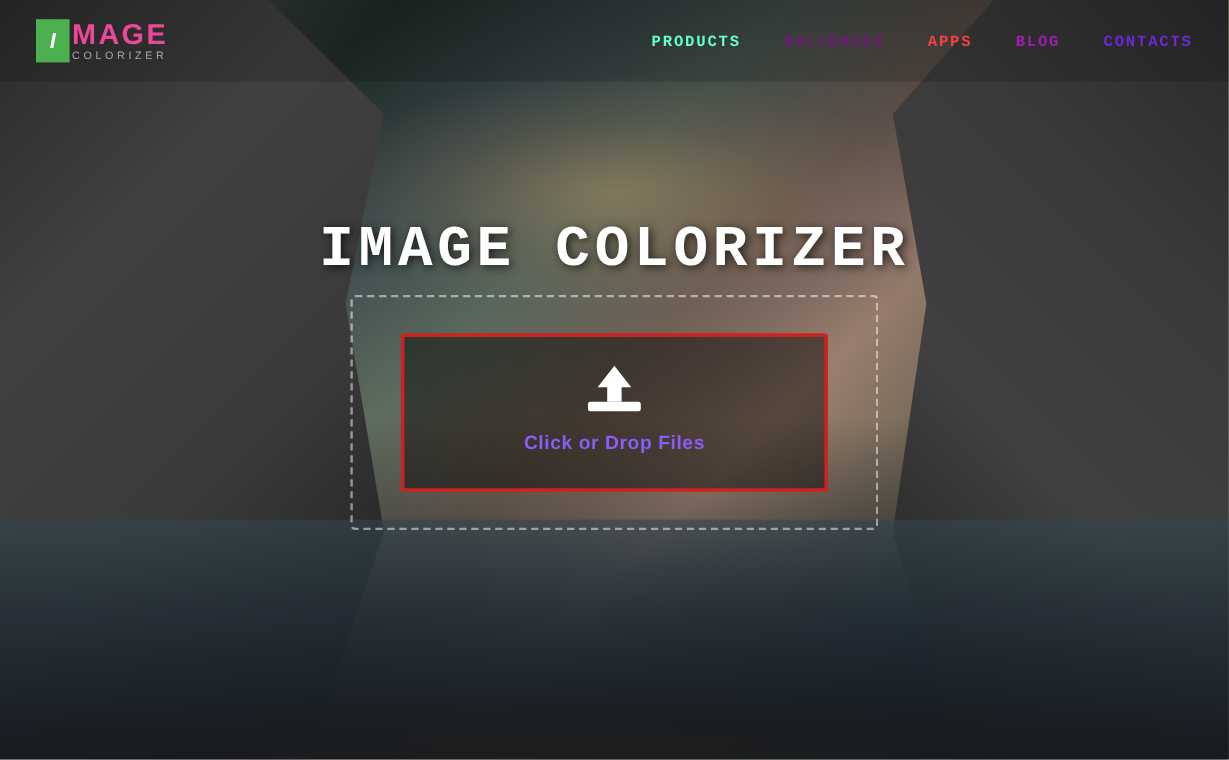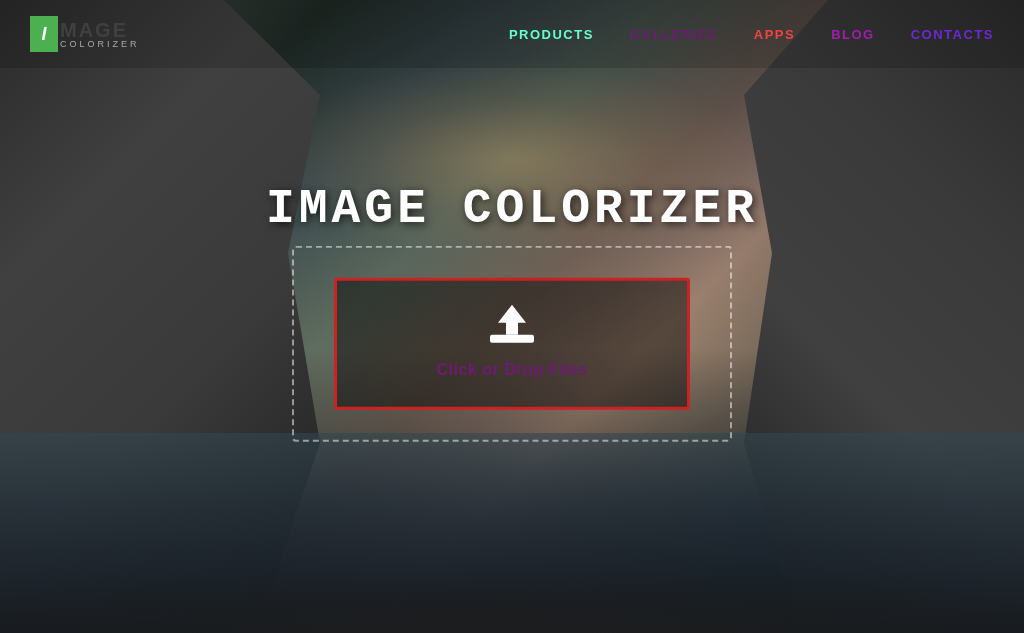--- a/index.html
+++ b/index.html
@@ -135,22 +135,22 @@
       font-style: italic;
     }
 
     .logo-text {
       display: flex;
       flex-direction: column;
       line-height: 1;
     }
 
     .logo-main {
-      color: #404040;
-      font-size: 20px;
+      color: #ec4899;
+      font-size: 24px;
       font-weight: 700;
       letter-spacing: 2px;
       text-transform: uppercase;
     }
 
     .logo-sub {
       color: #aaa;
       font-size: 9px;
       letter-spacing: 3px;
       text-transform: uppercase;
@@ -162,20 +162,21 @@
       gap: 36px;
       list-style: none;
     }
 
     .nav-links li a {
       text-decoration: none;
       font-size: 13px;
       font-weight: 600;
       letter-spacing: 1.5px;
       text-transform: uppercase;
+      font-family: Liberation Mono, monospace;
     }
 
     .nav-link-products { color: #6fc; }
     .nav-link-galleries { color: #701a75; }
     .nav-link-apps { color: #ef4444; }
     .nav-link-blog { color: #a21caf; }
     .nav-link-contacts { color: #6d28d9; }
 
     
     .hero-content {
@@ -231,21 +232,21 @@
       margin: 0 auto 12px;
       position: relative;
     }
 
     .upload-icon svg {
       width: 56px;
       height: 48px;
     }
 
     .upload-label {
-      color: #701a75;
+      color: #8b5cf6;
       font-size: 16px;
       font-weight: 700;
       margin-bottom: 8px;
       letter-spacing: 0.5px;
     }
 
     .upload-hint {
       color: #ccc;
       font-size: 12.5px;
       letter-spacing: 0.3px;

